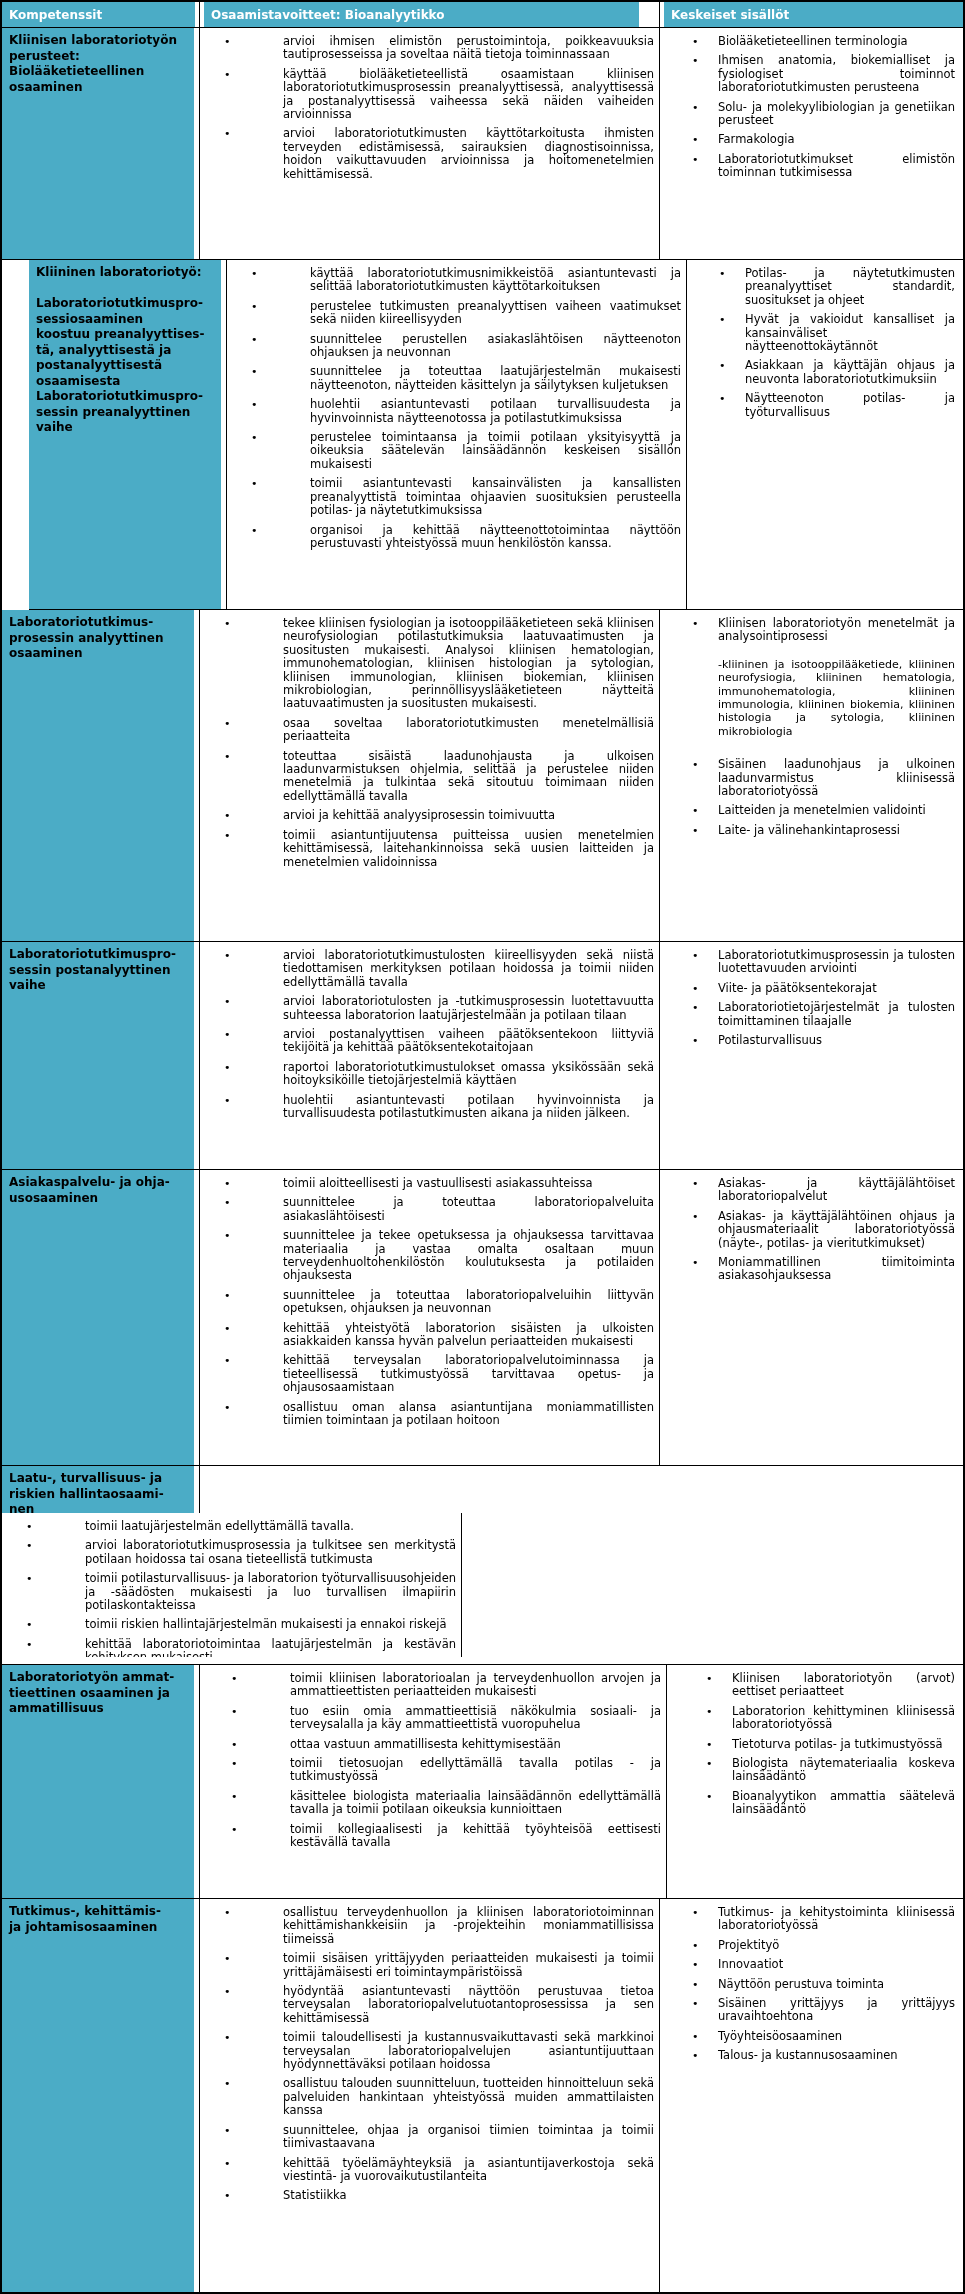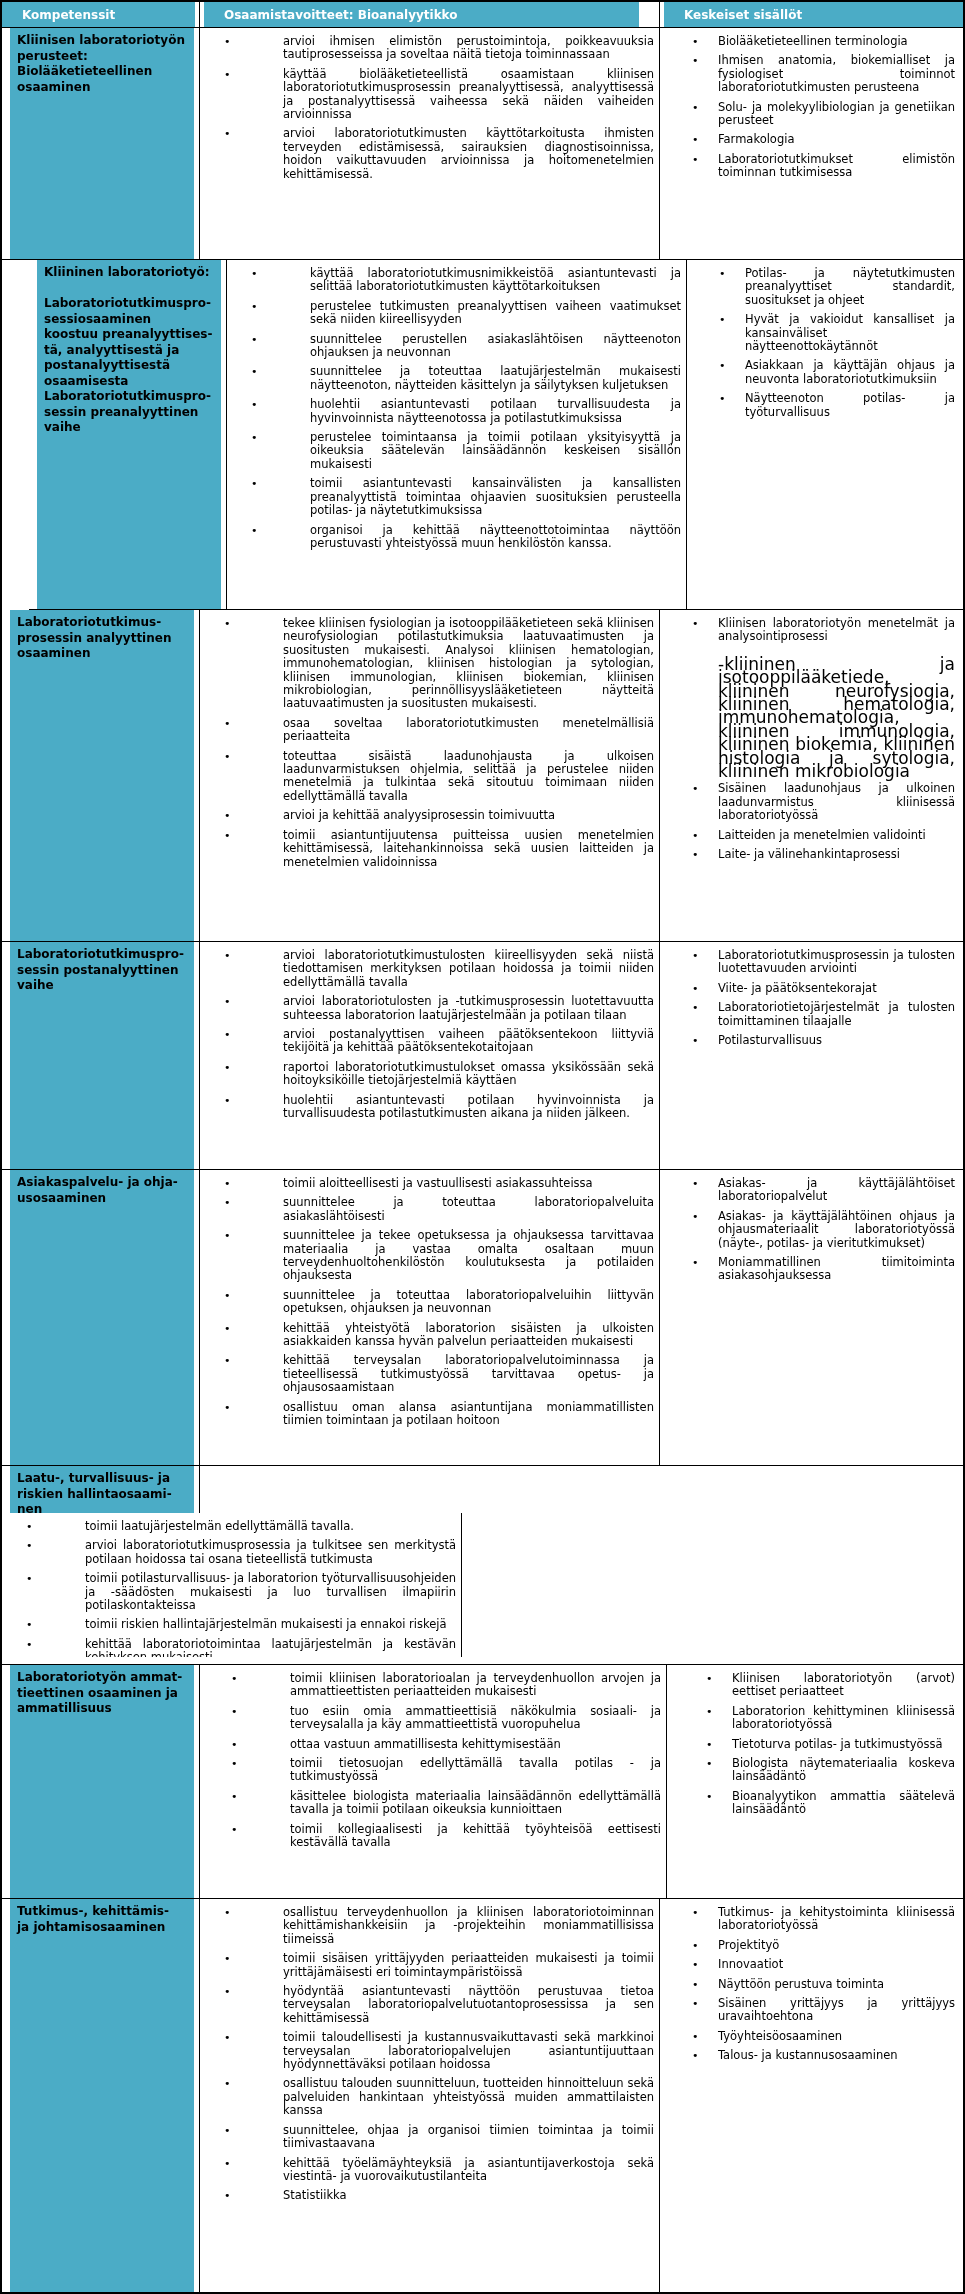--- a/index.html
+++ b/index.html
@@ -23,35 +23,35 @@
   .row:last-child { border-bottom: none; flex: 1; }
   .hrow { height: 26px; }
   .r1 { height: 232px; }
   .r2 { height: 350px; margin-left: 27px; }
   .r3 { height: 332px; }
   .r4 { height: 228px; }
   .r5 { height: 296px; }
   .r6 { height: 199px; flex-direction: column; }
   .r7 { height: 234px; gap: 7px; }
   .r8 { }
-  .cell { overflow: hidden; padding-left: 8px; }
+  .cell { overflow: hidden; }
   .c1 { width: 198px; border-right: 1px solid #000; }
   .c2 { width: 460px; border-right: 1px solid #000; padding: 7px 0 0 0; }
   .c3 { flex: 1; padding: 7px 0 0 0; }
   
   .hcell { padding: 0; }
   .hfill {
     background: var(--teal);
     color: #fff;
     font-weight: 700;
     font-size: 12px;
     height: 100%;
     display: flex;
     align-items: center;
-    padding-left: 20px;
+    padding-left: 7px;
   }
   .hc1 .hfill { margin-right: 4px; }
   .hc2 .hfill { margin-left: 4px; margin-right: 20px; text-align: right; }
   .hc3 .hfill { margin-left: 4px; }
   
   .cfill {
     background: var(--teal);
     height: 100%;
     margin-right: 5px;
     padding: 5px 2px 0 7px;
@@ -69,22 +69,22 @@
     line-height: 13.4px;
     text-align: justify;
   }
   .c2 .bi { padding-left: 20px; }
   .c2 .dot { flex: 0 0 63px; padding-left: 4px; }
   .c2 .bt { padding-right: 5px; }
   .c3 .bi { padding-left: 30px; }
   .c3 .dot { flex: 0 0 28px; padding-left: 2px; }
   .c3 .bt { padding-right: 8px; }
   .nopara {
-    margin: 14px 8px 4px 58px;
-    font-size: 17px;
+    margin: 14px 8px 20px 58px;
+    font-size: 11px;
     line-height: 13.4px;
     text-align: justify;
   }
 </style>
 </head>
 <body>
 
 <div class="table">
   <div class="row hrow">
     <div class="cell c1 hcell hc1">

